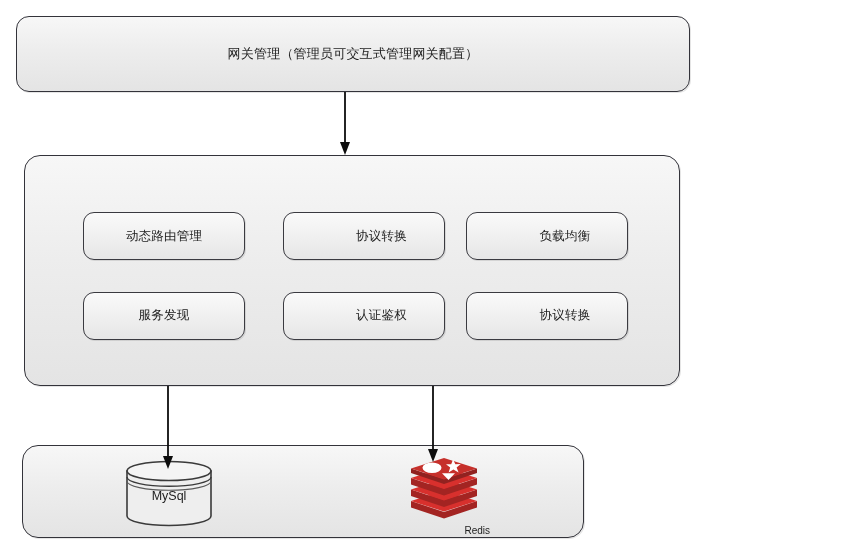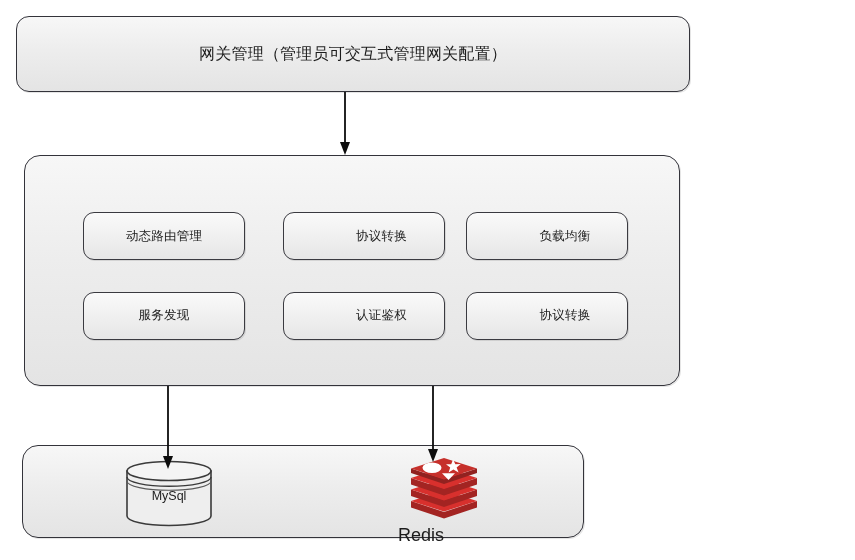--- a/index.html
+++ b/index.html
@@ -33,21 +33,21 @@
     display: flex;
     align-items: center;
     justify-content: center;
   }
   .node.container {
     border-radius: 16px;
     align-items: flex-start;
     justify-content: flex-start;
   }
   .node-label {
-    font-size: 16px;
+    font-size: 13px;
     line-height: 1.3;
     color: #1c1c1c;
     text-align: center;
     letter-spacing: 0.2px;
     white-space: nowrap;
     user-select: none;
   }
 
   
   #admin-box {
@@ -128,22 +128,22 @@
     top: 10px;
     width: 72px;
     height: 78px;
   }
   #redis-logo { display: block; }
   #redis-label {
     position: absolute;
     left: -10px;
     top: 69px;
     width: 92px;
-    text-align: left;
-    font-size: 18px;
+    text-align: right;
+    font-size: 10px;
     color: #1c1c1c;
     user-select: none;
   }
 
   
   #connectors {
     position: absolute;
     left: 0; top: 0;
     width: 855px; height: 560px;
     pointer-events: none;

